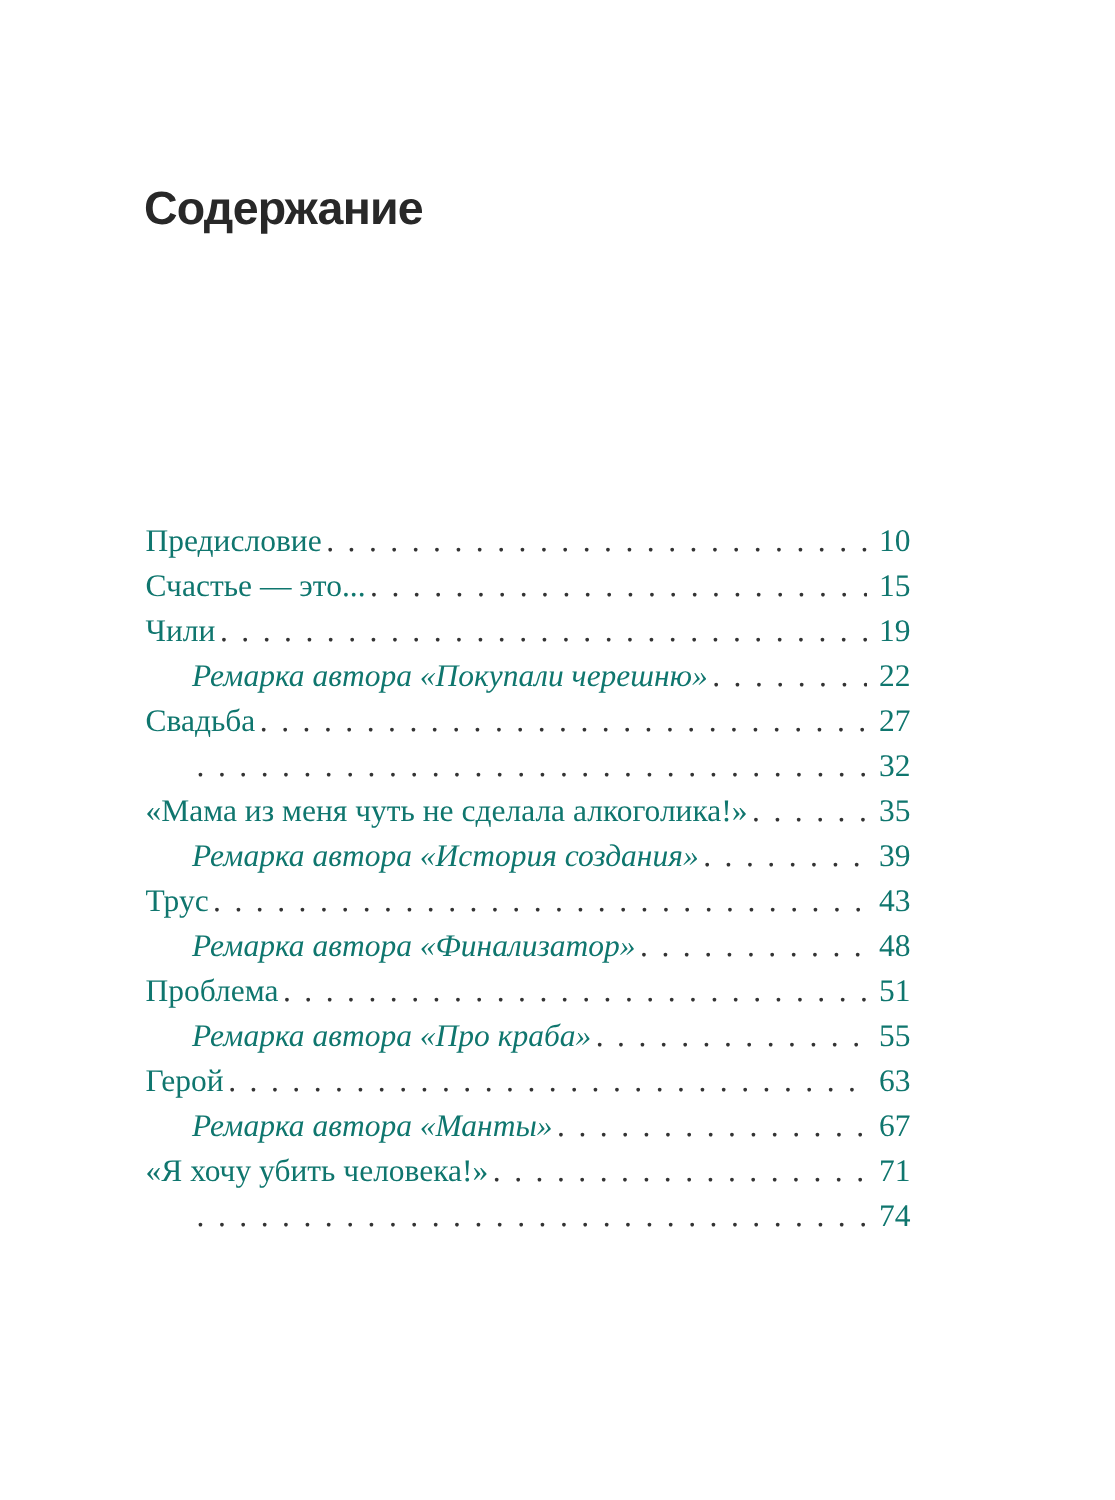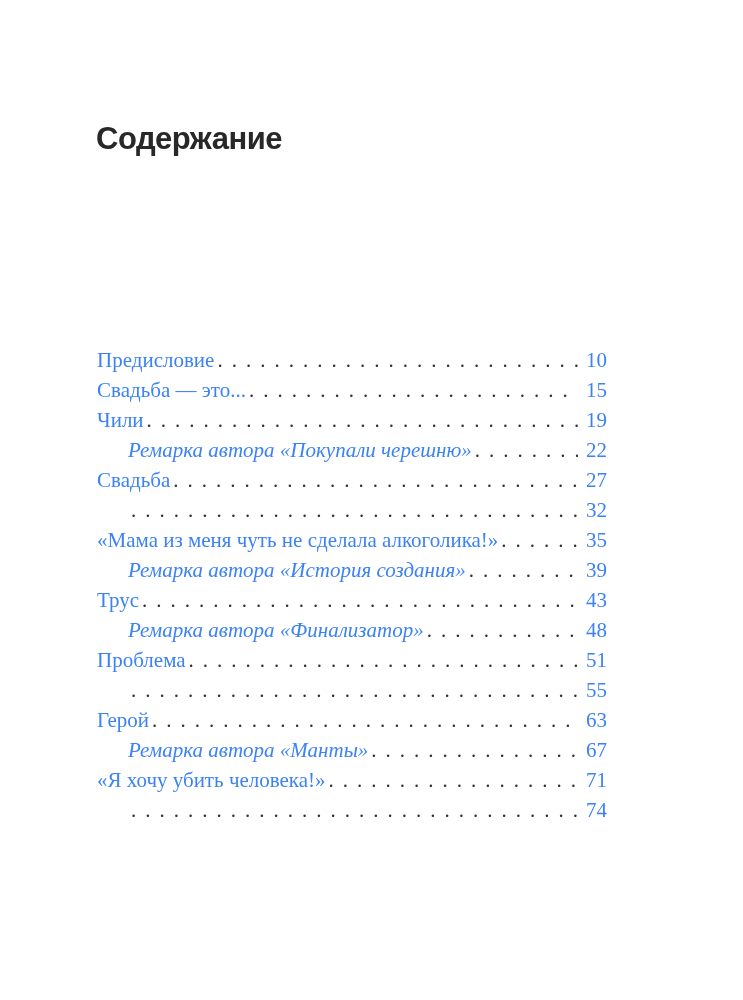--- a/index.html
+++ b/index.html
@@ -32,21 +32,21 @@
     left: 97px;
     top: 345px;
     width: 515px;
   }
   .toc-row {
     display: flex;
     align-items: baseline;
     height: 30px;
     line-height: 30px;
     font-size: 21px;
-    color: #3b82f6;
+    color: #0f766e;
   }
   .toc-row.remark {
     padding-left: 31px;
   }
   .toc-row.remark .toc-label {
     font-style: italic;
   }
   .toc-label {
     white-space: nowrap;
     flex: 0 0 auto;
@@ -77,21 +77,21 @@
 <div class="page">
   <h1 class="page-title">Содержание</h1>
 
   <div class="toc" id="toc">
       <div class="toc-row">
     <span class="toc-label">Предисловие</span>
     <span class="dot-leader"></span>
     <span class="page-number">10</span>
   </div>
       <div class="toc-row">
-    <span class="toc-label">Свадьба — это...</span>
+    <span class="toc-label">Счастье — это...</span>
     <span class="dot-leader"></span>
     <span class="page-number">15</span>
   </div>
       <div class="toc-row">
     <span class="toc-label">Чили</span>
     <span class="dot-leader"></span>
     <span class="page-number">19</span>
   </div>
       <div class="toc-row remark">
     <span class="toc-label">Ремарка автора «Покупали черешню»</span>
@@ -126,20 +126,21 @@
     <span class="toc-label">Ремарка автора «Финализатор»</span>
     <span class="dot-leader"></span>
     <span class="page-number">48</span>
   </div>
       <div class="toc-row">
     <span class="toc-label">Проблема</span>
     <span class="dot-leader"></span>
     <span class="page-number">51</span>
   </div>
       <div class="toc-row remark">
+    <span class="toc-label">Ремарка автора «Про краба»</span>
     <span class="dot-leader"></span>
     <span class="page-number">55</span>
   </div>
       <div class="toc-row">
     <span class="toc-label">Герой</span>
     <span class="dot-leader"></span>
     <span class="page-number">63</span>
   </div>
       <div class="toc-row remark">
     <span class="toc-label">Ремарка автора «Манты»</span>

